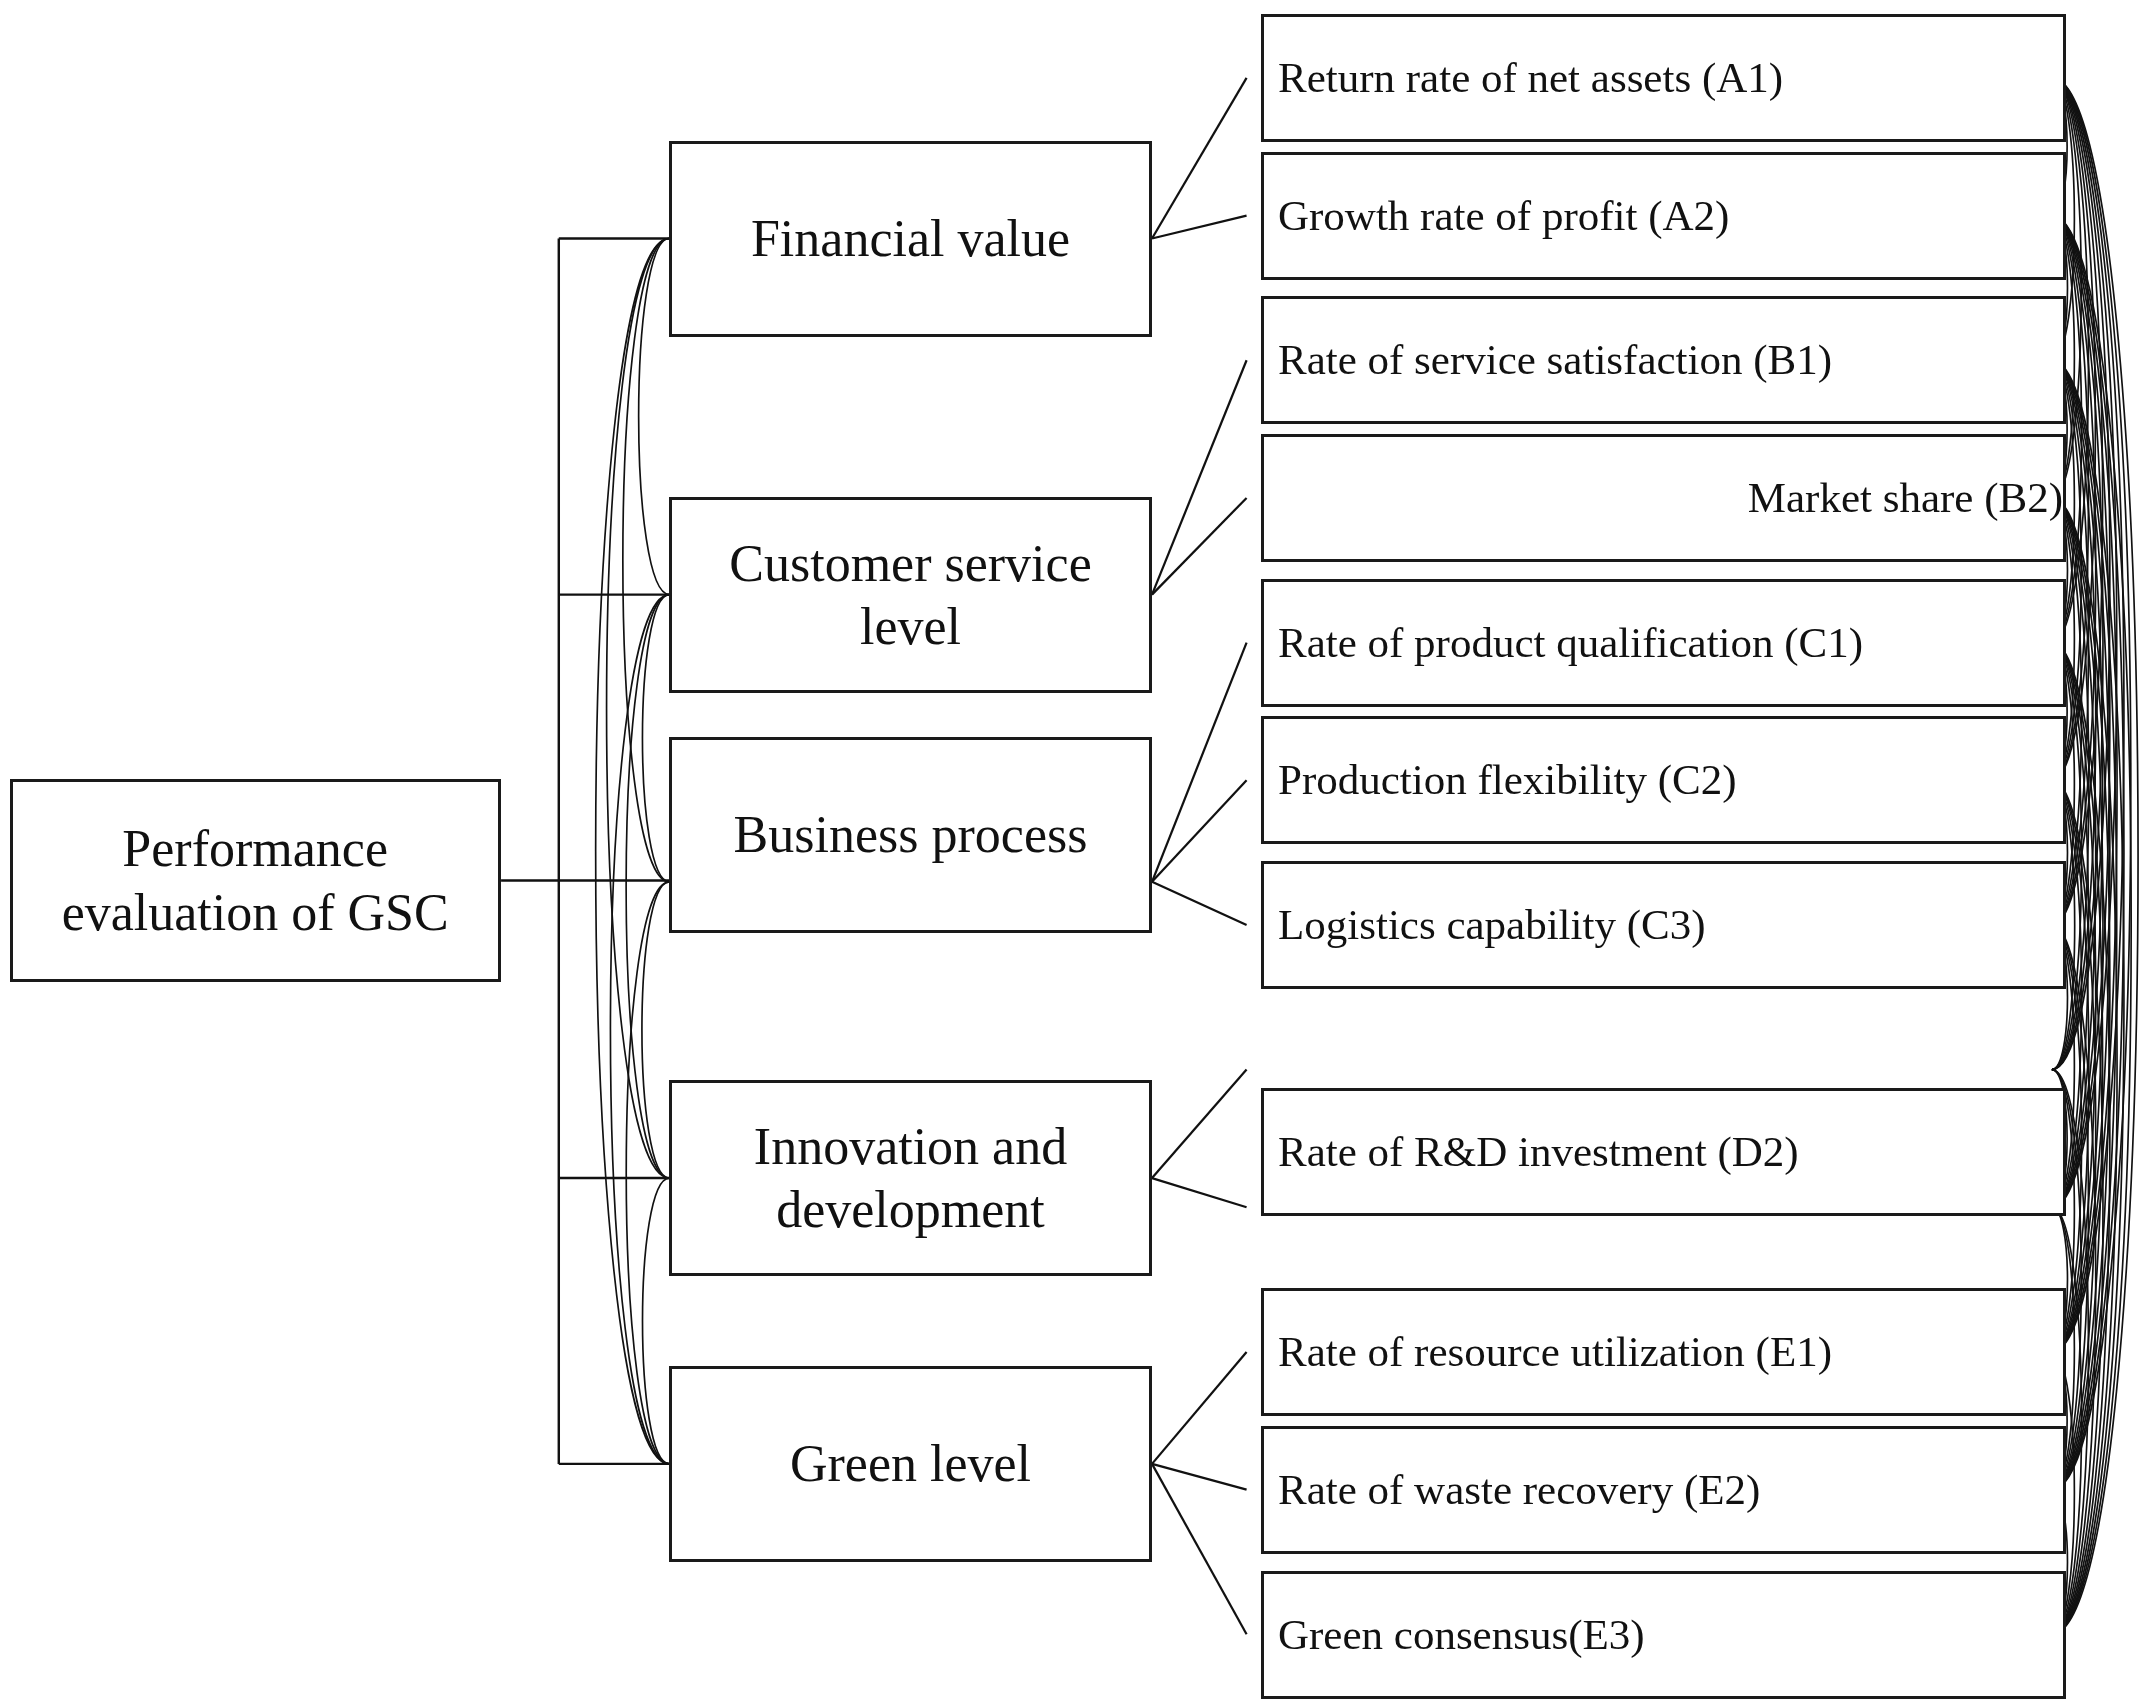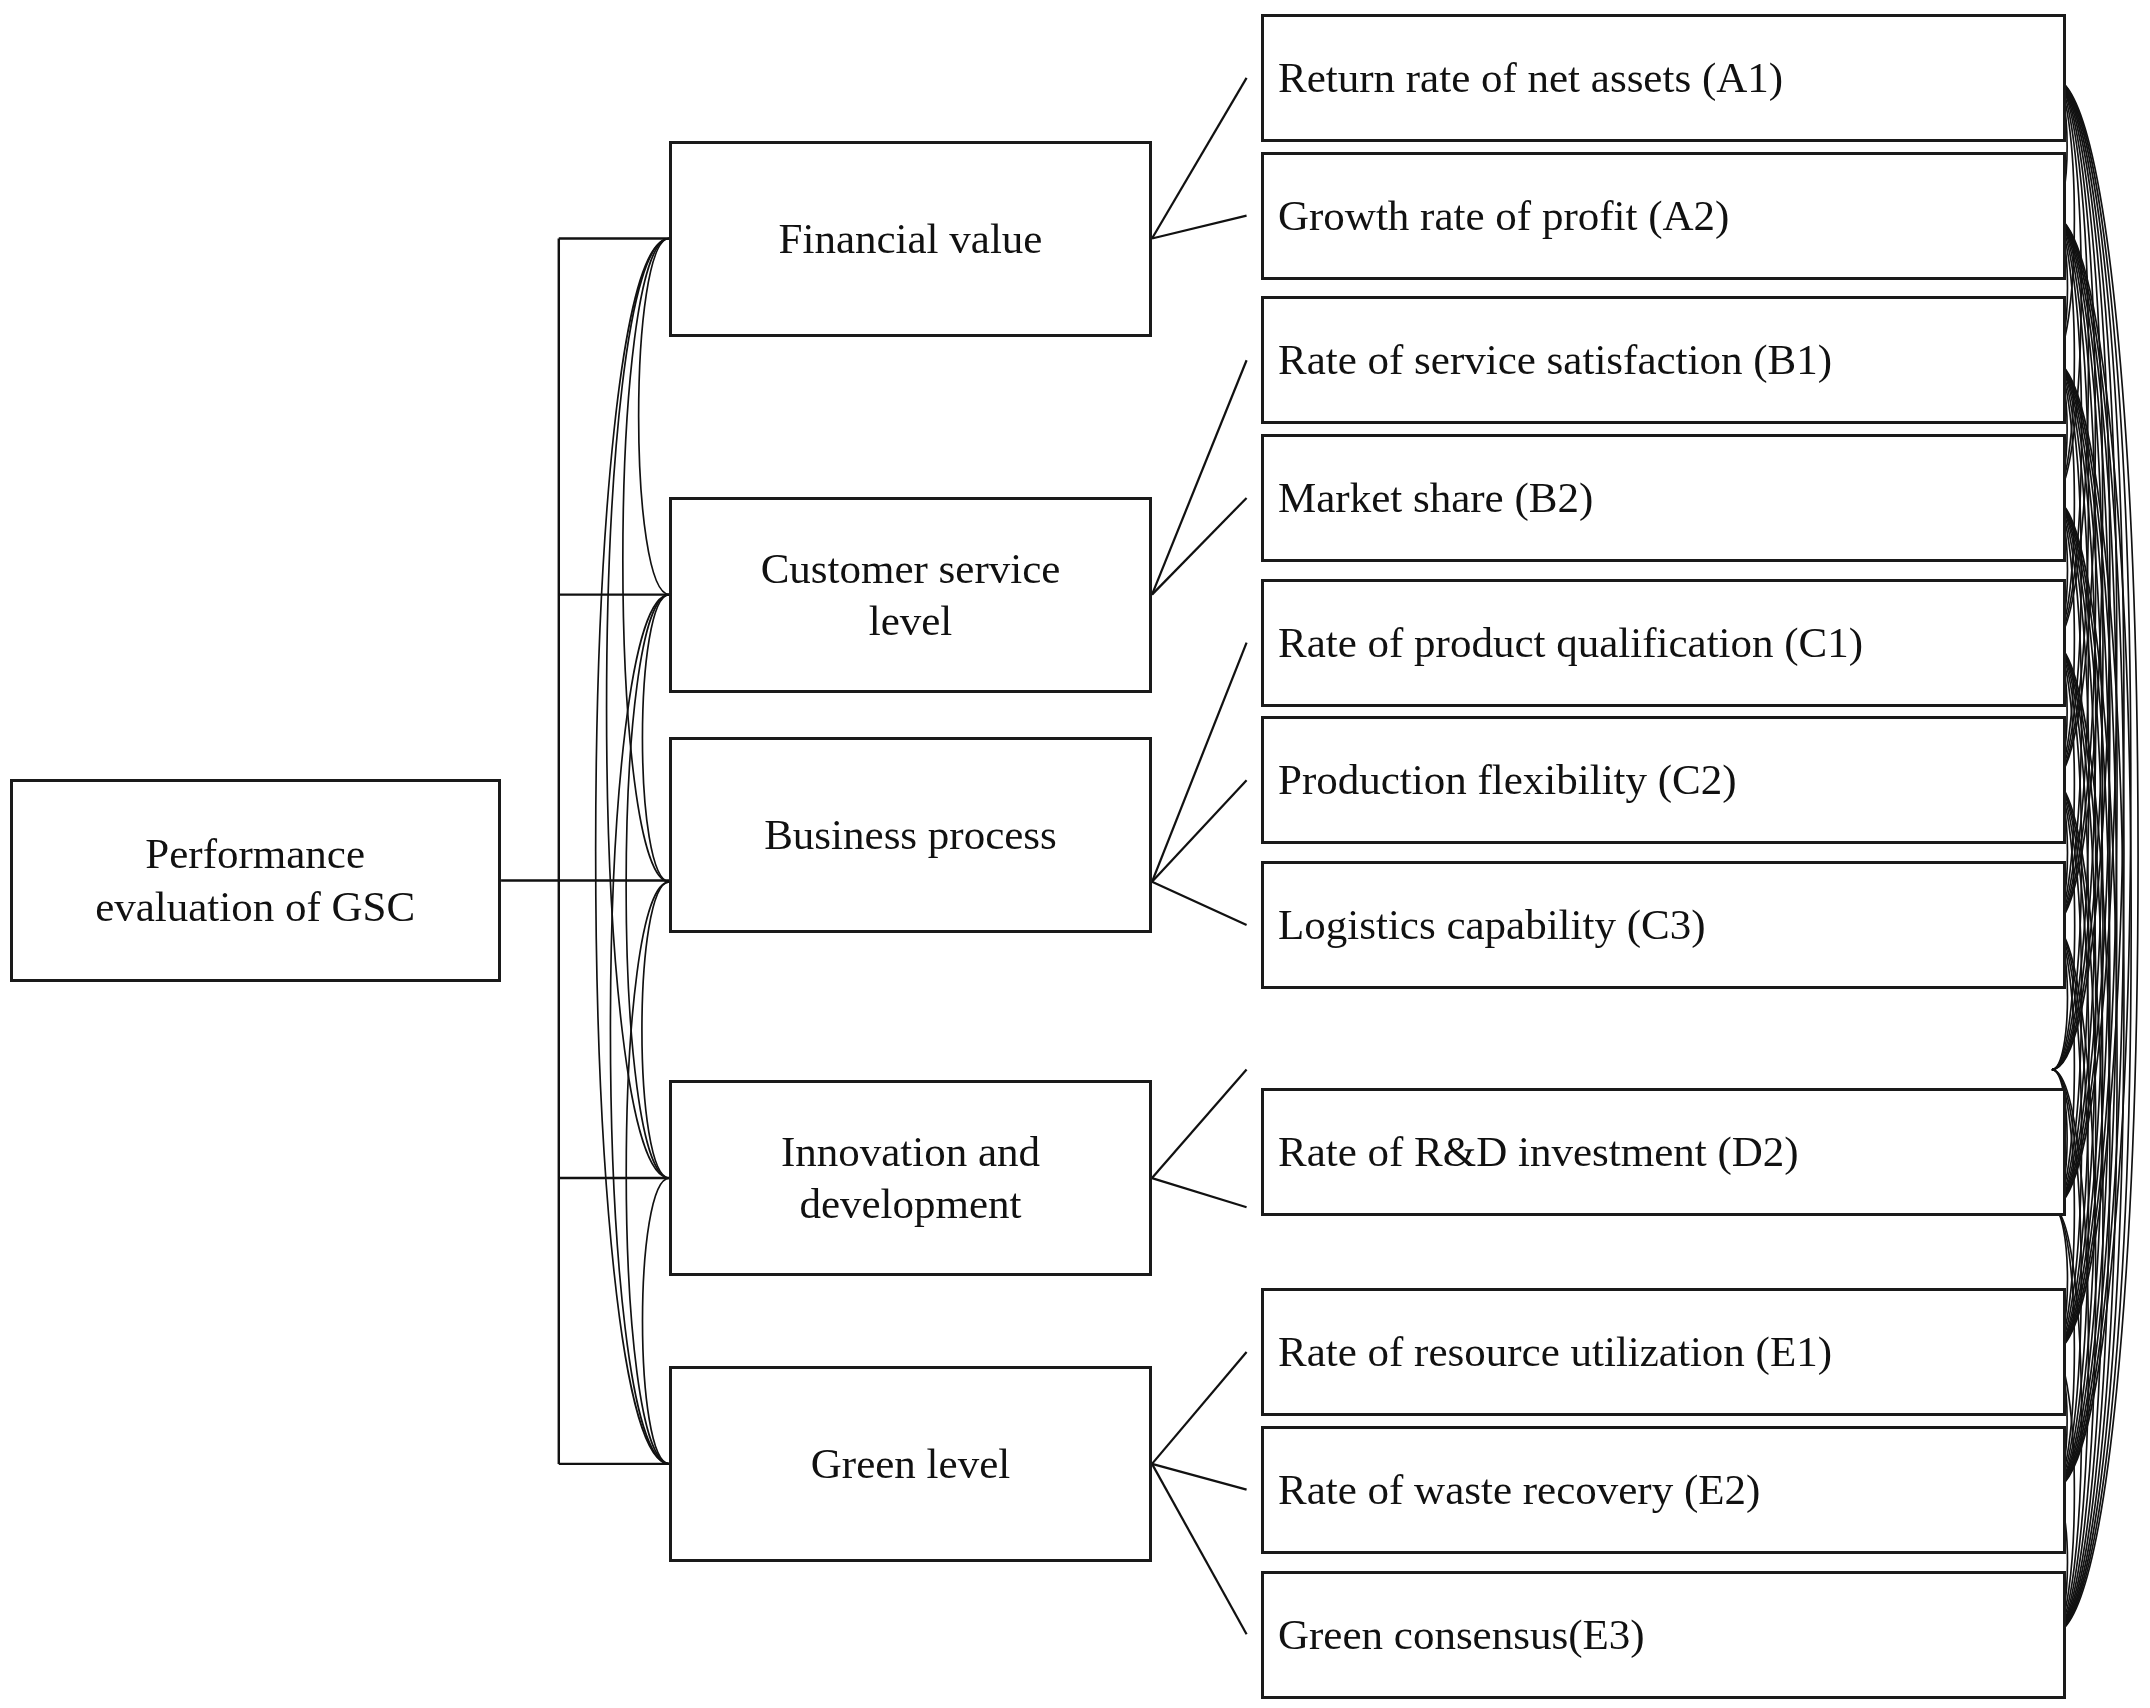--- a/index.html
+++ b/index.html
@@ -29,21 +29,21 @@
     color: #111111;
     z-index: 2;
     display: flex;
     line-height: 1.22;
   }
   .root-node, .dim-node {
     flex-direction: column;
     justify-content: center;
     align-items: center;
     text-align: center;
-    font-size: 43px;
+    font-size: 52px;
   }
   .root-node span, .dim-node span {
     display: block;
     white-space: nowrap;
   }
   .ind-node {
     align-items: center;
     justify-content: flex-start;
     padding-left: 14px;
     font-size: 43px;
@@ -57,21 +57,21 @@
   #box-A { top: 141px;  }
   #box-B { top: 497px;  }
   #box-C { top: 737px; }
   #box-D { top: 1080px; }
   #box-E { top: 1366px; }
 
   .ind-node  { left: 1246px; width: 805px; height: 128px; margin-left: 15px; }
   #box-A1 { top: 14px;   }
   #box-A2 { top: 152px;  }
   #box-B1 { top: 296px;  }
-  #box-B2 { top: 434px;  }
+  #box-B2 { top: 434px; justify-content: flex-end;  }
   #box-C1 { top: 579px;  }
   #box-C2 { top: 716px; }
   #box-C3 { top: 861px; align-items: center; }
   #box-D1 { top: 1006px; }
   #box-D2 { top: 1088px; }
   #box-E1 { top: 1288px; }
   #box-E2 { top: 1426px; }
   #box-E3 { top: 1571px; }
 </style>
 </head>

